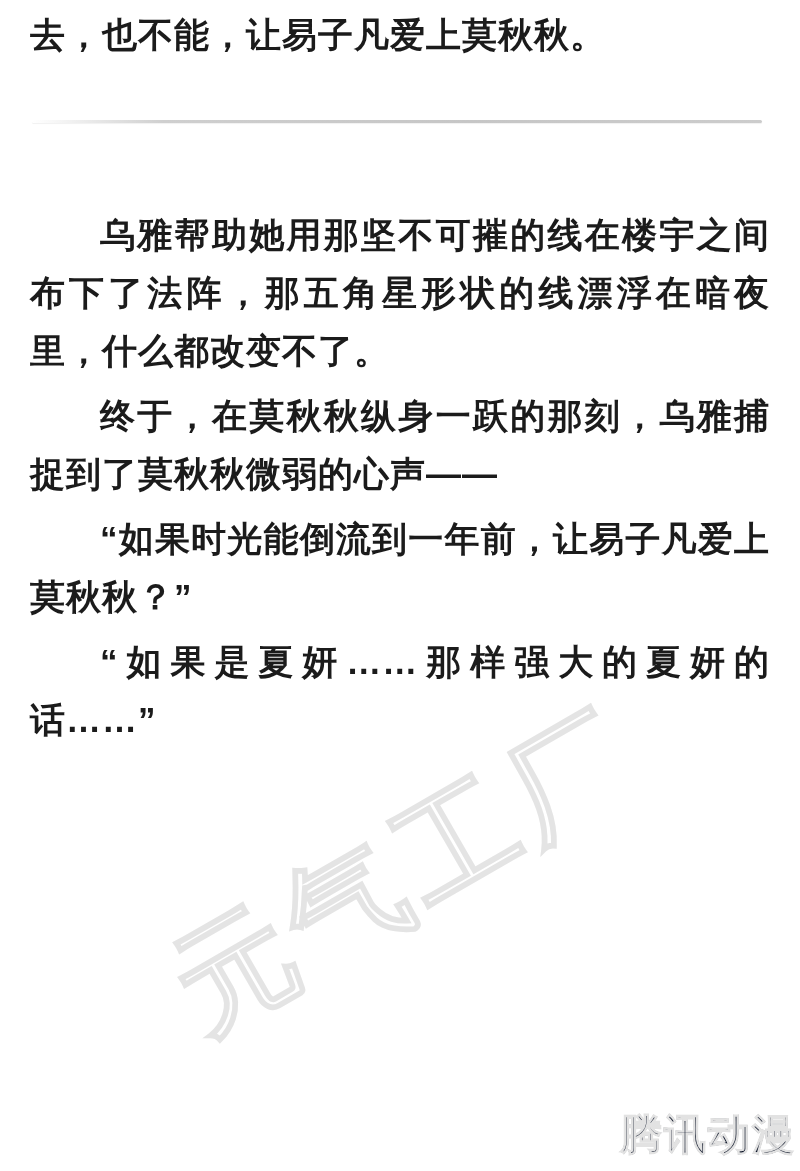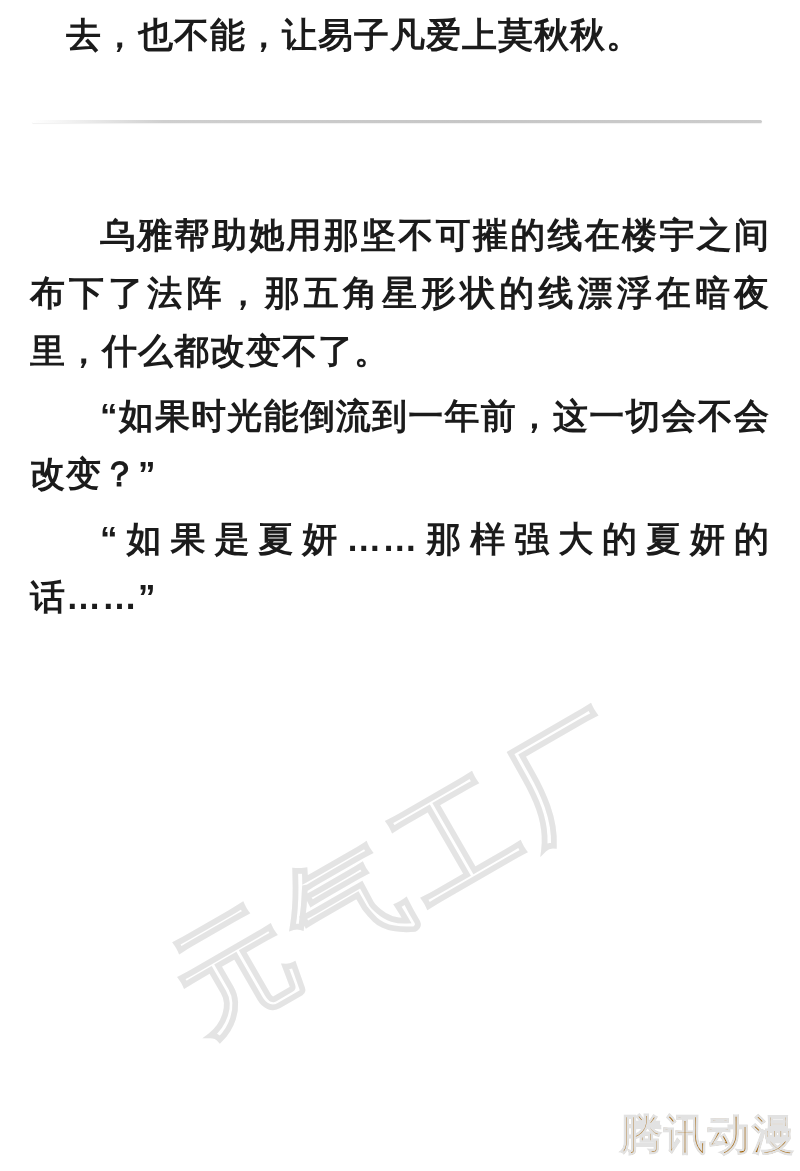--- a/index.html
+++ b/index.html
@@ -30,21 +30,20 @@
     line-height: 58px;
     font-weight: 600;
     letter-spacing: 1px;
     text-align: justify;
   }
   p.para, p.cont {
     margin: 0 0 7px 0;
   }
   p.cont {
     text-indent: 0;
-    margin-left: 36px;
   }
   p.para {
     text-indent: 2em;
   }
   
   .divider {
     position: relative;
     z-index: 1;
     height: 3px;
     margin: 56px 8px 83px 2px;
@@ -73,21 +72,21 @@
   }
   
   .corner-watermark {
     position: absolute;
     z-index: 2;
     right: 4px;
     bottom: 8px;
     font-size: 42px;
     font-weight: 800;
     letter-spacing: 2px;
-    color: #a16207;
+    color: #0f172a;
     -webkit-text-stroke: 1px #e2e2e2;
     text-shadow: 0 0 2px #ffffff;
     white-space: nowrap;
     user-select: none;
     pointer-events: none;
   }
 </style>
 </head>
 <body>
 
@@ -96,21 +95,22 @@
   <div class="diagonal-watermark">元气工厂</div>
 
   <div class="text-layer">
 
     <p class="cont">去，也不能，让易子凡爱上莫秋秋。</p>
 
     <div class="divider"></div>
 
     <div id="paragraphs">
         <p class="para">乌雅帮助她用那坚不可摧的线在楼宇之间布下了法阵，那五角星形状的线漂浮在暗夜里，什么都改变不了。</p>
-        <p class="para">“如果时光能倒流到一年前，这一切会不会改变？”</p>
+        <p class="para">终于，在莫秋秋纵身一跃的那刻，乌雅捕捉到了莫秋秋微弱的心声——</p>
+        <p class="para">“如果时光能倒流到一年前，让易子凡爱上莫秋秋？”</p>
         <p class="para">“如果是夏妍……那样强大的夏妍的话……”</p>
       </div>
 
   </div>
 
   <div class="corner-watermark">腾讯动漫</div>
 
 </div>
 
 </body></html>

